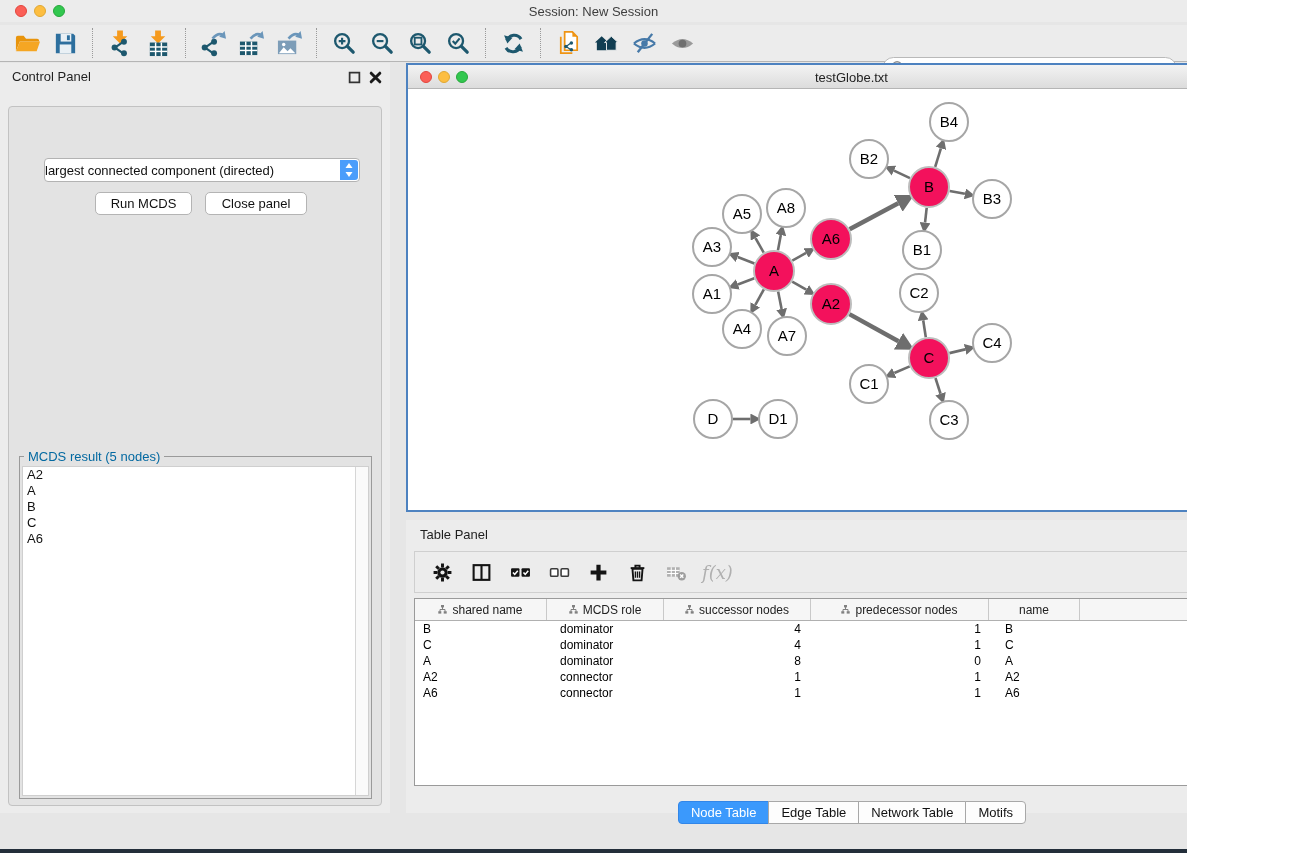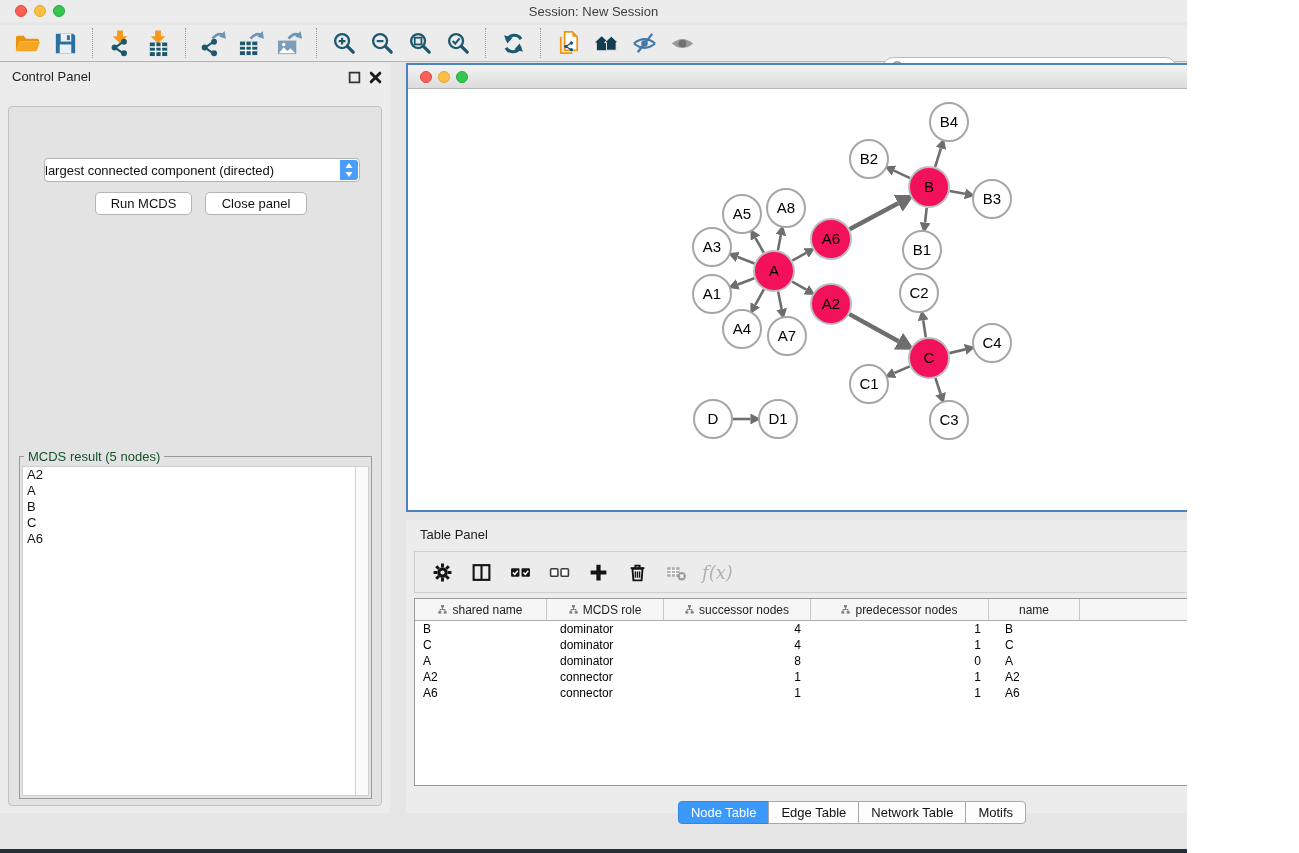--- a/index.html
+++ b/index.html
@@ -36,21 +36,21 @@
   .cp-tab.active { background:#419df7; border-color:#3a90ea; color:#fff; }
   .cp-body { position:absolute; left:8px; top:43px; width:374px; height:700px; background:#e3e3e3; border:1px solid #c2c2c2; border-radius:4px; }
   .opt-label { position:absolute; left:0; width:100%; top:29px; text-align:center; font-size:13px; color:#111; }
   .cp-select { position:absolute; left:35px; top:51px; width:316px; height:24px; background:#fff; border:1px solid #b3b3b3; border-radius:4px; font-size:13px; color:#111; display:flex; align-items:center; cursor:default; }
   .cp-select .stepper { position:absolute; right:1px; top:1px; bottom:1px; width:18px; background:#4b9dfb; border-radius:0 3px 3px 0; display:flex; align-items:center; justify-content:center; }
   .cp-select .stepper svg { width:10px; height:16px; }
   .cp-btn { position:absolute; top:85px; height:23px; background:#fff; border:1px solid #b4b4b4; border-radius:5px; font-size:13px; color:#111; text-align:center; line-height:21px; cursor:default; }
   .cp-btn.run { left:86px; width:97px; }
   .cp-btn.close { left:196px; width:102px; }
   .mcds-fieldset { position:absolute; left:10px; top:349px; width:353px; height:343px; border:1px solid #9a9a9a; }
-  .mcds-legend { position:absolute; left:4px; top:-8px; background:#e3e3e3; padding:0 4px; font-size:13px; color:#14532d; }
+  .mcds-legend { position:absolute; left:4px; top:-8px; background:#e3e3e3; padding:0 4px; font-size:13px; color:#0369a1; }
   .mcds-list { position:absolute; left:2px; top:9px; right:2px; bottom:2px; background:#fff; border:1px solid #cfcfcf; overflow:hidden; }
   .mcds-item { font-size:13px; color:#111; padding-left:4px; height:16px; line-height:16px; cursor:default; }
   .mcds-scroll { position:absolute; right:0; top:0; bottom:0; width:13px; background:#fafafa; border-left:1px solid #d6d6d6; }
 
   
   .network-window { position:absolute; left:406px; top:63px; width:891px; height:449px; border:2px solid #4d82c0; background:#fff; }
   .nw-titlebar { position:absolute; left:0; top:0; width:100%; height:24px; background:linear-gradient(#f3f3f3,#dcdcdc); border-bottom:1px solid #b5b5b5; }
   .nw-titlebar .tl { top:6px; }
   .nw-title { position:absolute; left:0; right:0; top:5px; text-align:center; font-size:13px; color:#222; }
   .nw-canvas { position:absolute; left:0; top:25px; right:0; bottom:0; background:#fff; }
@@ -289,20 +289,21 @@
           </div>
       </div>
     </div>
   </div>
 
   <div class="network-window">
     <div class="nw-titlebar">
       <span class="tl red" style="left:12px"></span>
       <span class="tl yel" style="left:30px"></span>
       <span class="tl grn" style="left:48px"></span>
+      <div class="nw-title">testGlobe.txt</div>
     </div>
     <div class="nw-canvas">
       <svg id="graph-svg" width="887" height="421" viewBox="0 0 887 421">
         <defs>
           <marker id="arrowhead" markerWidth="4.5" markerHeight="4.2" refX="0" refY="2.1" orient="auto" markerUnits="strokeWidth">
             <path d="M0,0 L4,2.1 L0,4.2 z" fill="#6e6e6e"></path>
           </marker>
         </defs>
         <g id="edge-layer">
             <line x1="355.7197701091396" y1="162.6883405069049" x2="347.5013685899967" y2="148.04931280093157" stroke="#6e6e6e" stroke-width="2.6" marker-end="url(#arrowhead)"></line>

